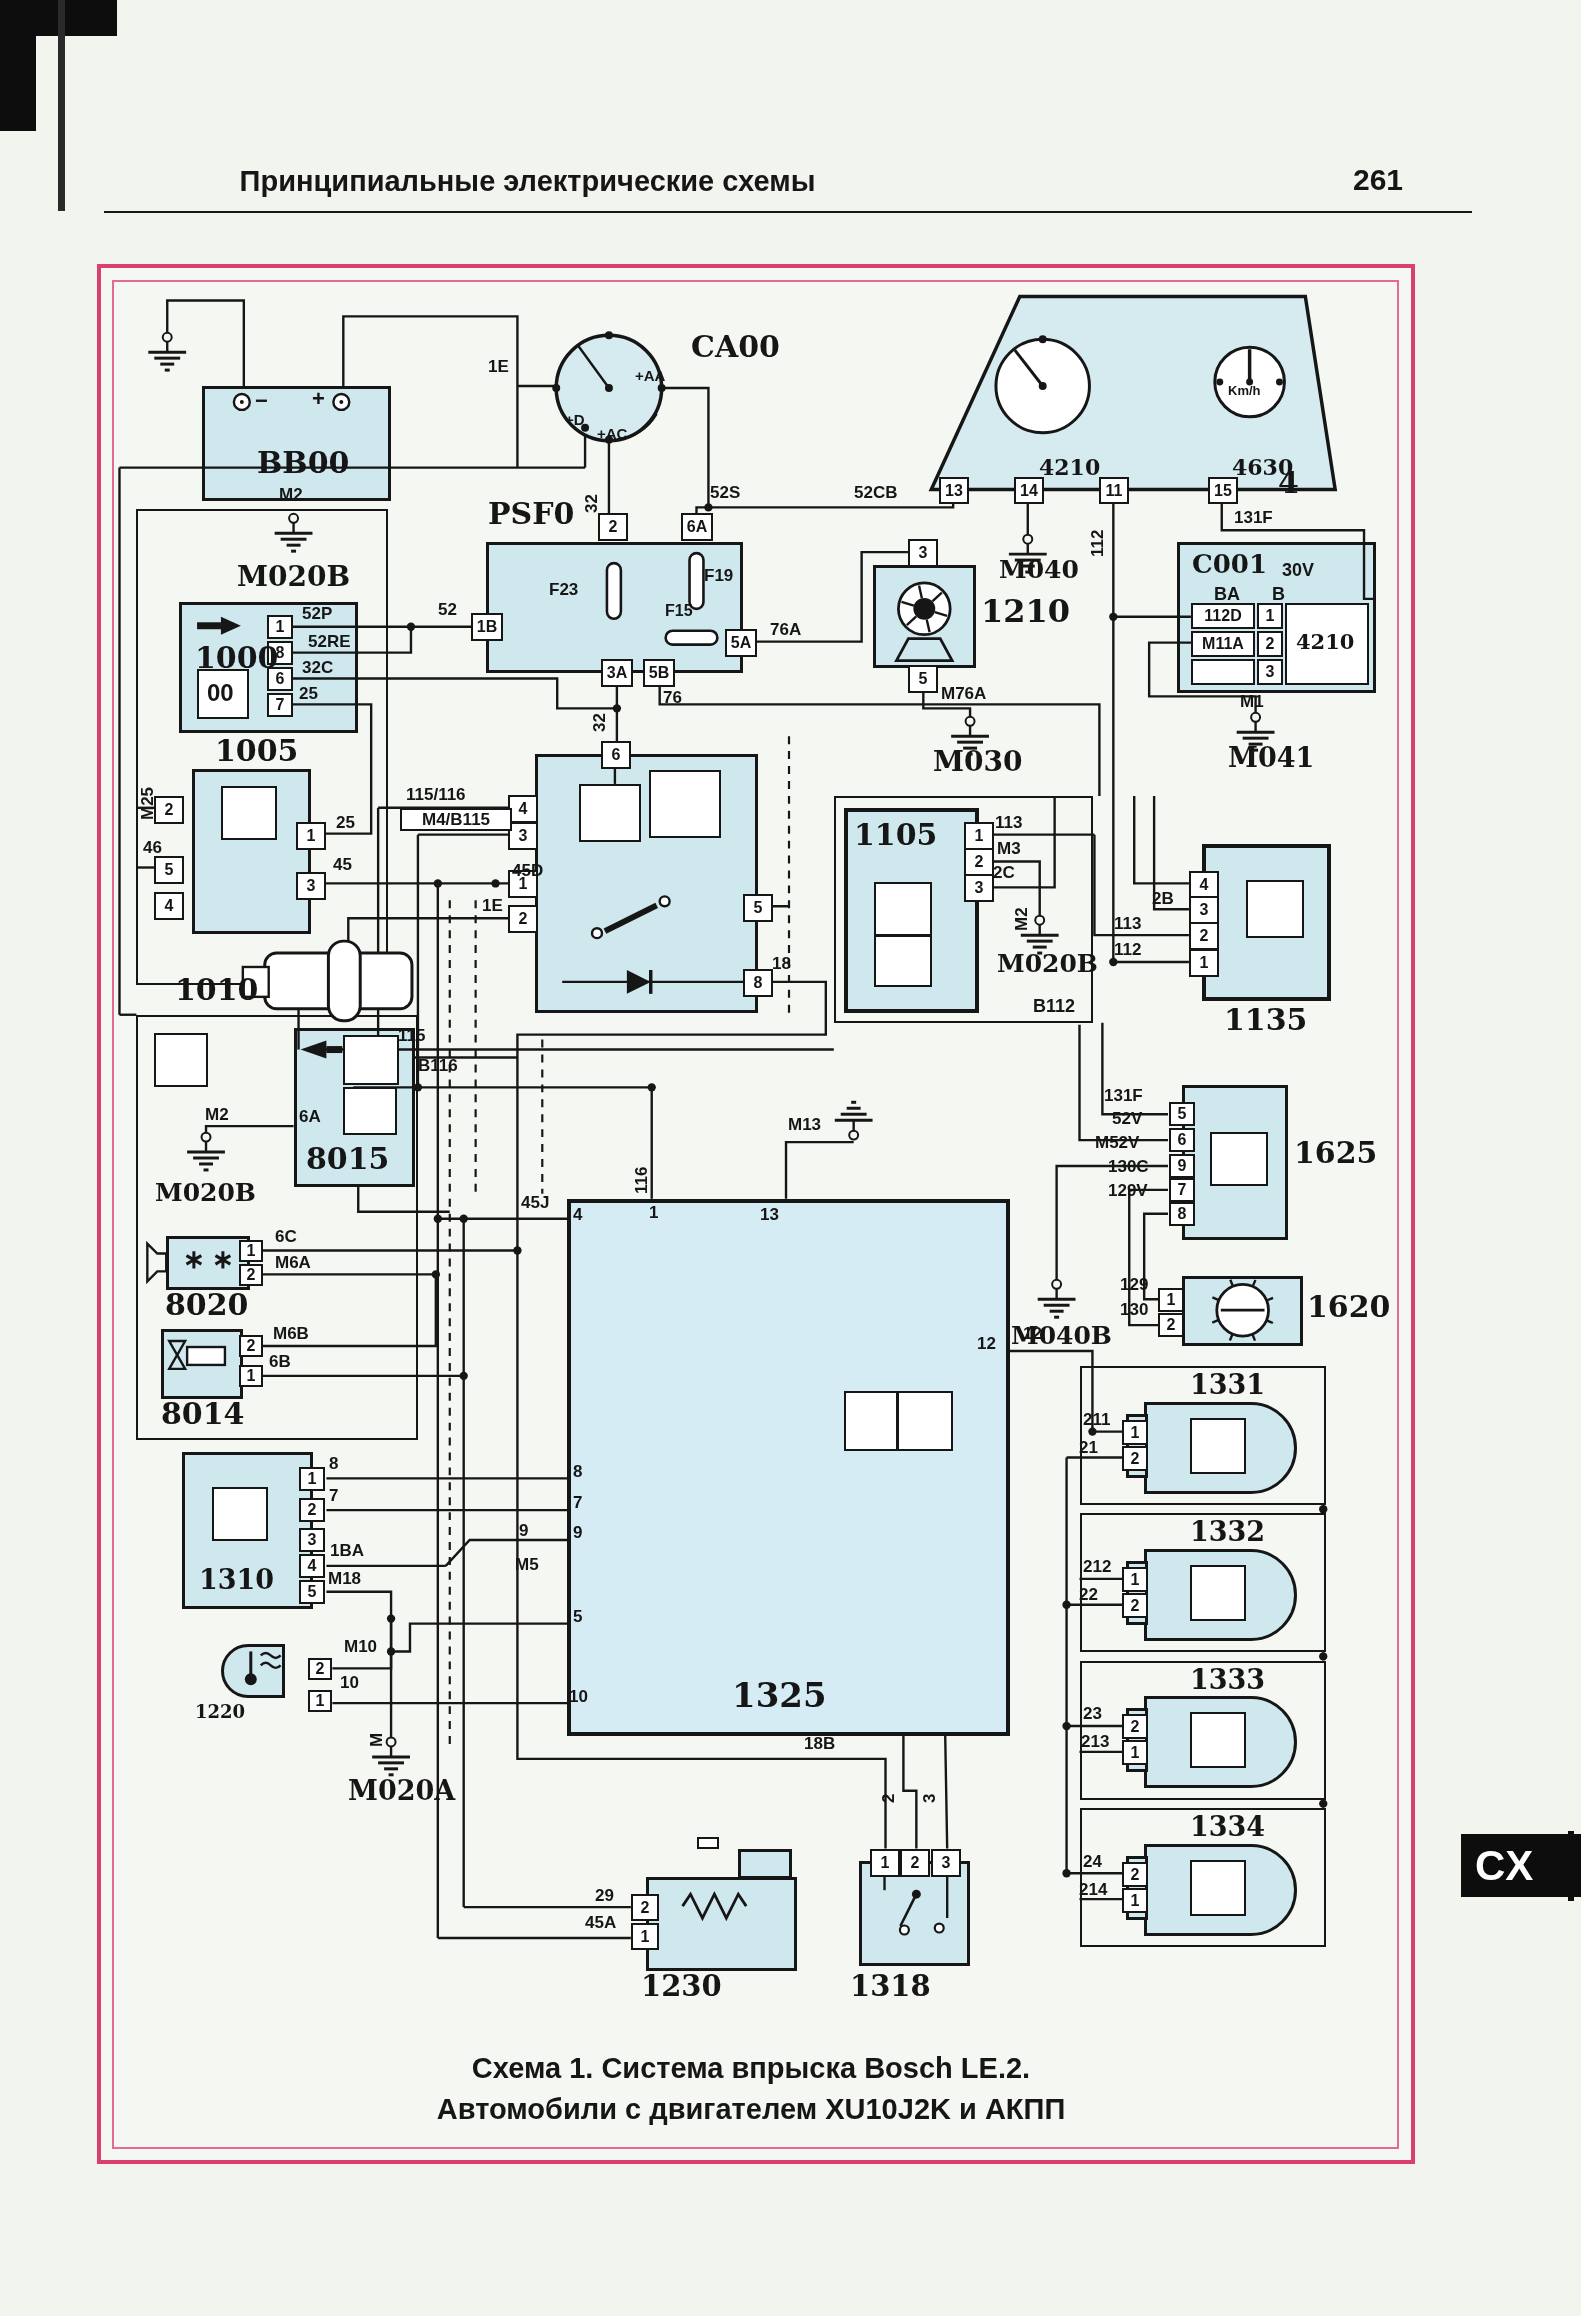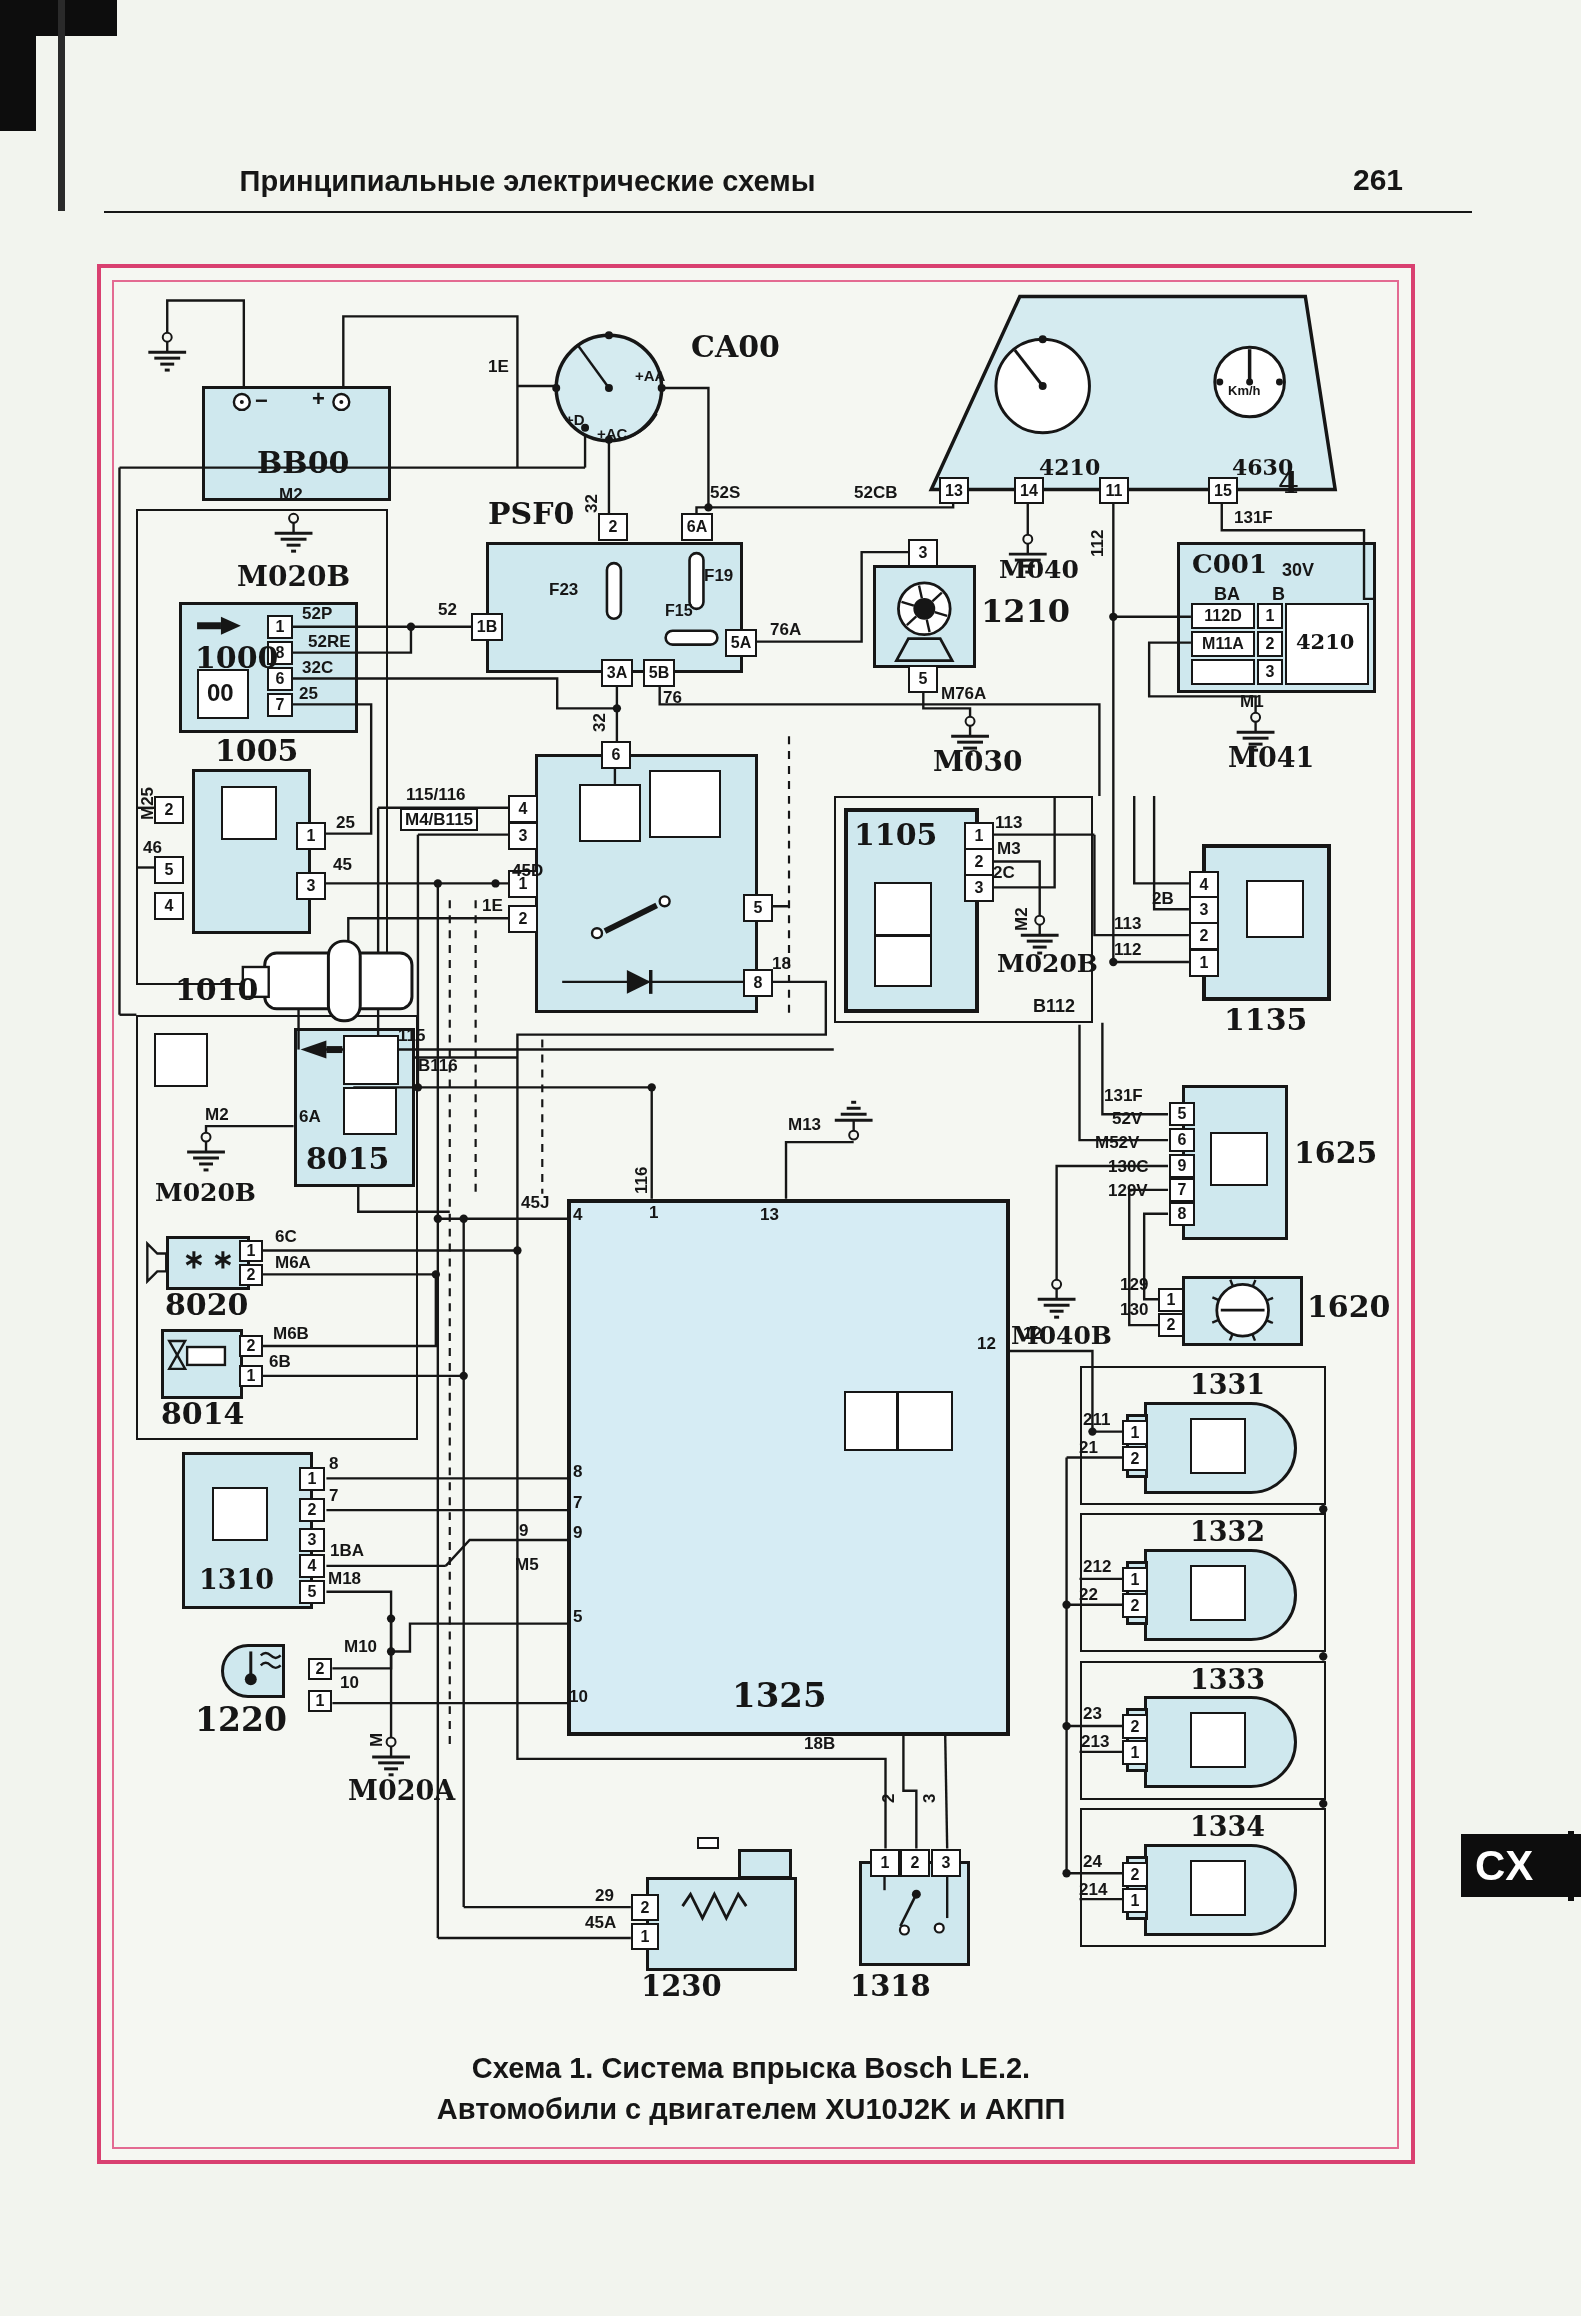--- a/index.html
+++ b/index.html
@@ -6,21 +6,21 @@
   .page{position:relative;width:1581px;height:2316px;background:#f2f4ee;overflow:hidden;
         font-family:"Liberation Sans",sans-serif;color:#161616;}
   .abs{position:absolute;}
   .blk{position:absolute;background:#cfe8ee;border:3px solid #161616;box-sizing:border-box;}
   .frm{position:absolute;border:2px solid #161616;box-sizing:border-box;}
   .pin{position:absolute;background:#fff;border:2px solid #161616;box-sizing:border-box;
        font-weight:bold;font-size:16px;text-align:center;z-index:6;}
   .lbl{position:absolute;font-weight:bold;white-space:nowrap;z-index:7;line-height:1;}
   .lbl.serif{font-family:"DejaVu Serif","Liberation Serif",serif;}
   .lbl.rot{transform:rotate(-90deg);transform-origin:0 0;}
-  .lbl.bg{background:#fff;outline:2px solid #161616;padding:1px 3px;}
+  .lbl.bg{background:#fff;outline:2px solid #161616;padding:1px 20px;}
   #wires{position:absolute;left:0;top:0;z-index:5;}
   #blocks-layer{position:absolute;left:0;top:0;z-index:2;}
   .titlebar{position:absolute;font-weight:bold;z-index:8;}
   .cx-tab{position:absolute;background:#0d0d0d;color:#fff;font-weight:bold;z-index:9;}
 </style>
 </head>
 <body>
 
 <div class="page">
 
@@ -615,21 +615,21 @@
       <div class="lbl" style="left: 1033px; top: 997px; font-size: 18px;">B112</div>
       <div class="lbl serif" style="left: 1224px; top: 1005px; font-size: 30px;">1135</div>
       <div class="lbl serif" style="left: 1294px; top: 1138px; font-size: 30px;">1625</div>
       <div class="lbl serif" style="left: 1307px; top: 1292px; font-size: 30px;">1620</div>
       <div class="lbl serif" style="left: 1011px; top: 1323px; font-size: 25px;">M040B</div>
       <div class="lbl serif" style="left: 155px; top: 1180px; font-size: 25px;">M020B</div>
       <div class="lbl serif" style="left: 306px; top: 1144px; font-size: 30px;">8015</div>
       <div class="lbl serif" style="left: 165px; top: 1290px; font-size: 30px;">8020</div>
       <div class="lbl serif" style="left: 161px; top: 1399px; font-size: 30px;">8014</div>
       <div class="lbl serif" style="left: 199px; top: 1566px; font-size: 27px;">1310</div>
-      <div class="lbl serif" style="left: 195px; top: 1703px; font-size: 33px;">1220</div>
+      <div class="lbl serif" style="left: 195px; top: 1703px; font-size: 18px;">1220</div>
       <div class="lbl serif" style="left: 348px; top: 1777px; font-size: 27px;">M020A</div>
       <div class="lbl serif" style="left: 732px; top: 1678px; font-size: 34px;">1325</div>
       <div class="lbl serif" style="left: 1190px; top: 1371px; font-size: 27px;">1331</div>
       <div class="lbl serif" style="left: 1190px; top: 1518px; font-size: 27px;">1332</div>
       <div class="lbl serif" style="left: 1190px; top: 1666px; font-size: 27px;">1333</div>
       <div class="lbl serif" style="left: 1190px; top: 1813px; font-size: 27px;">1334</div>
       <div class="lbl serif" style="left: 641px; top: 1972px; font-size: 29px;">1230</div>
       <div class="lbl serif" style="left: 850px; top: 1972px; font-size: 29px;">1318</div>
       <div class="lbl" style="left: 279px; top: 486px; font-size: 17px;">M2</div>
       <div class="lbl" style="left: 205px; top: 1106px; font-size: 17px;">M2</div>

